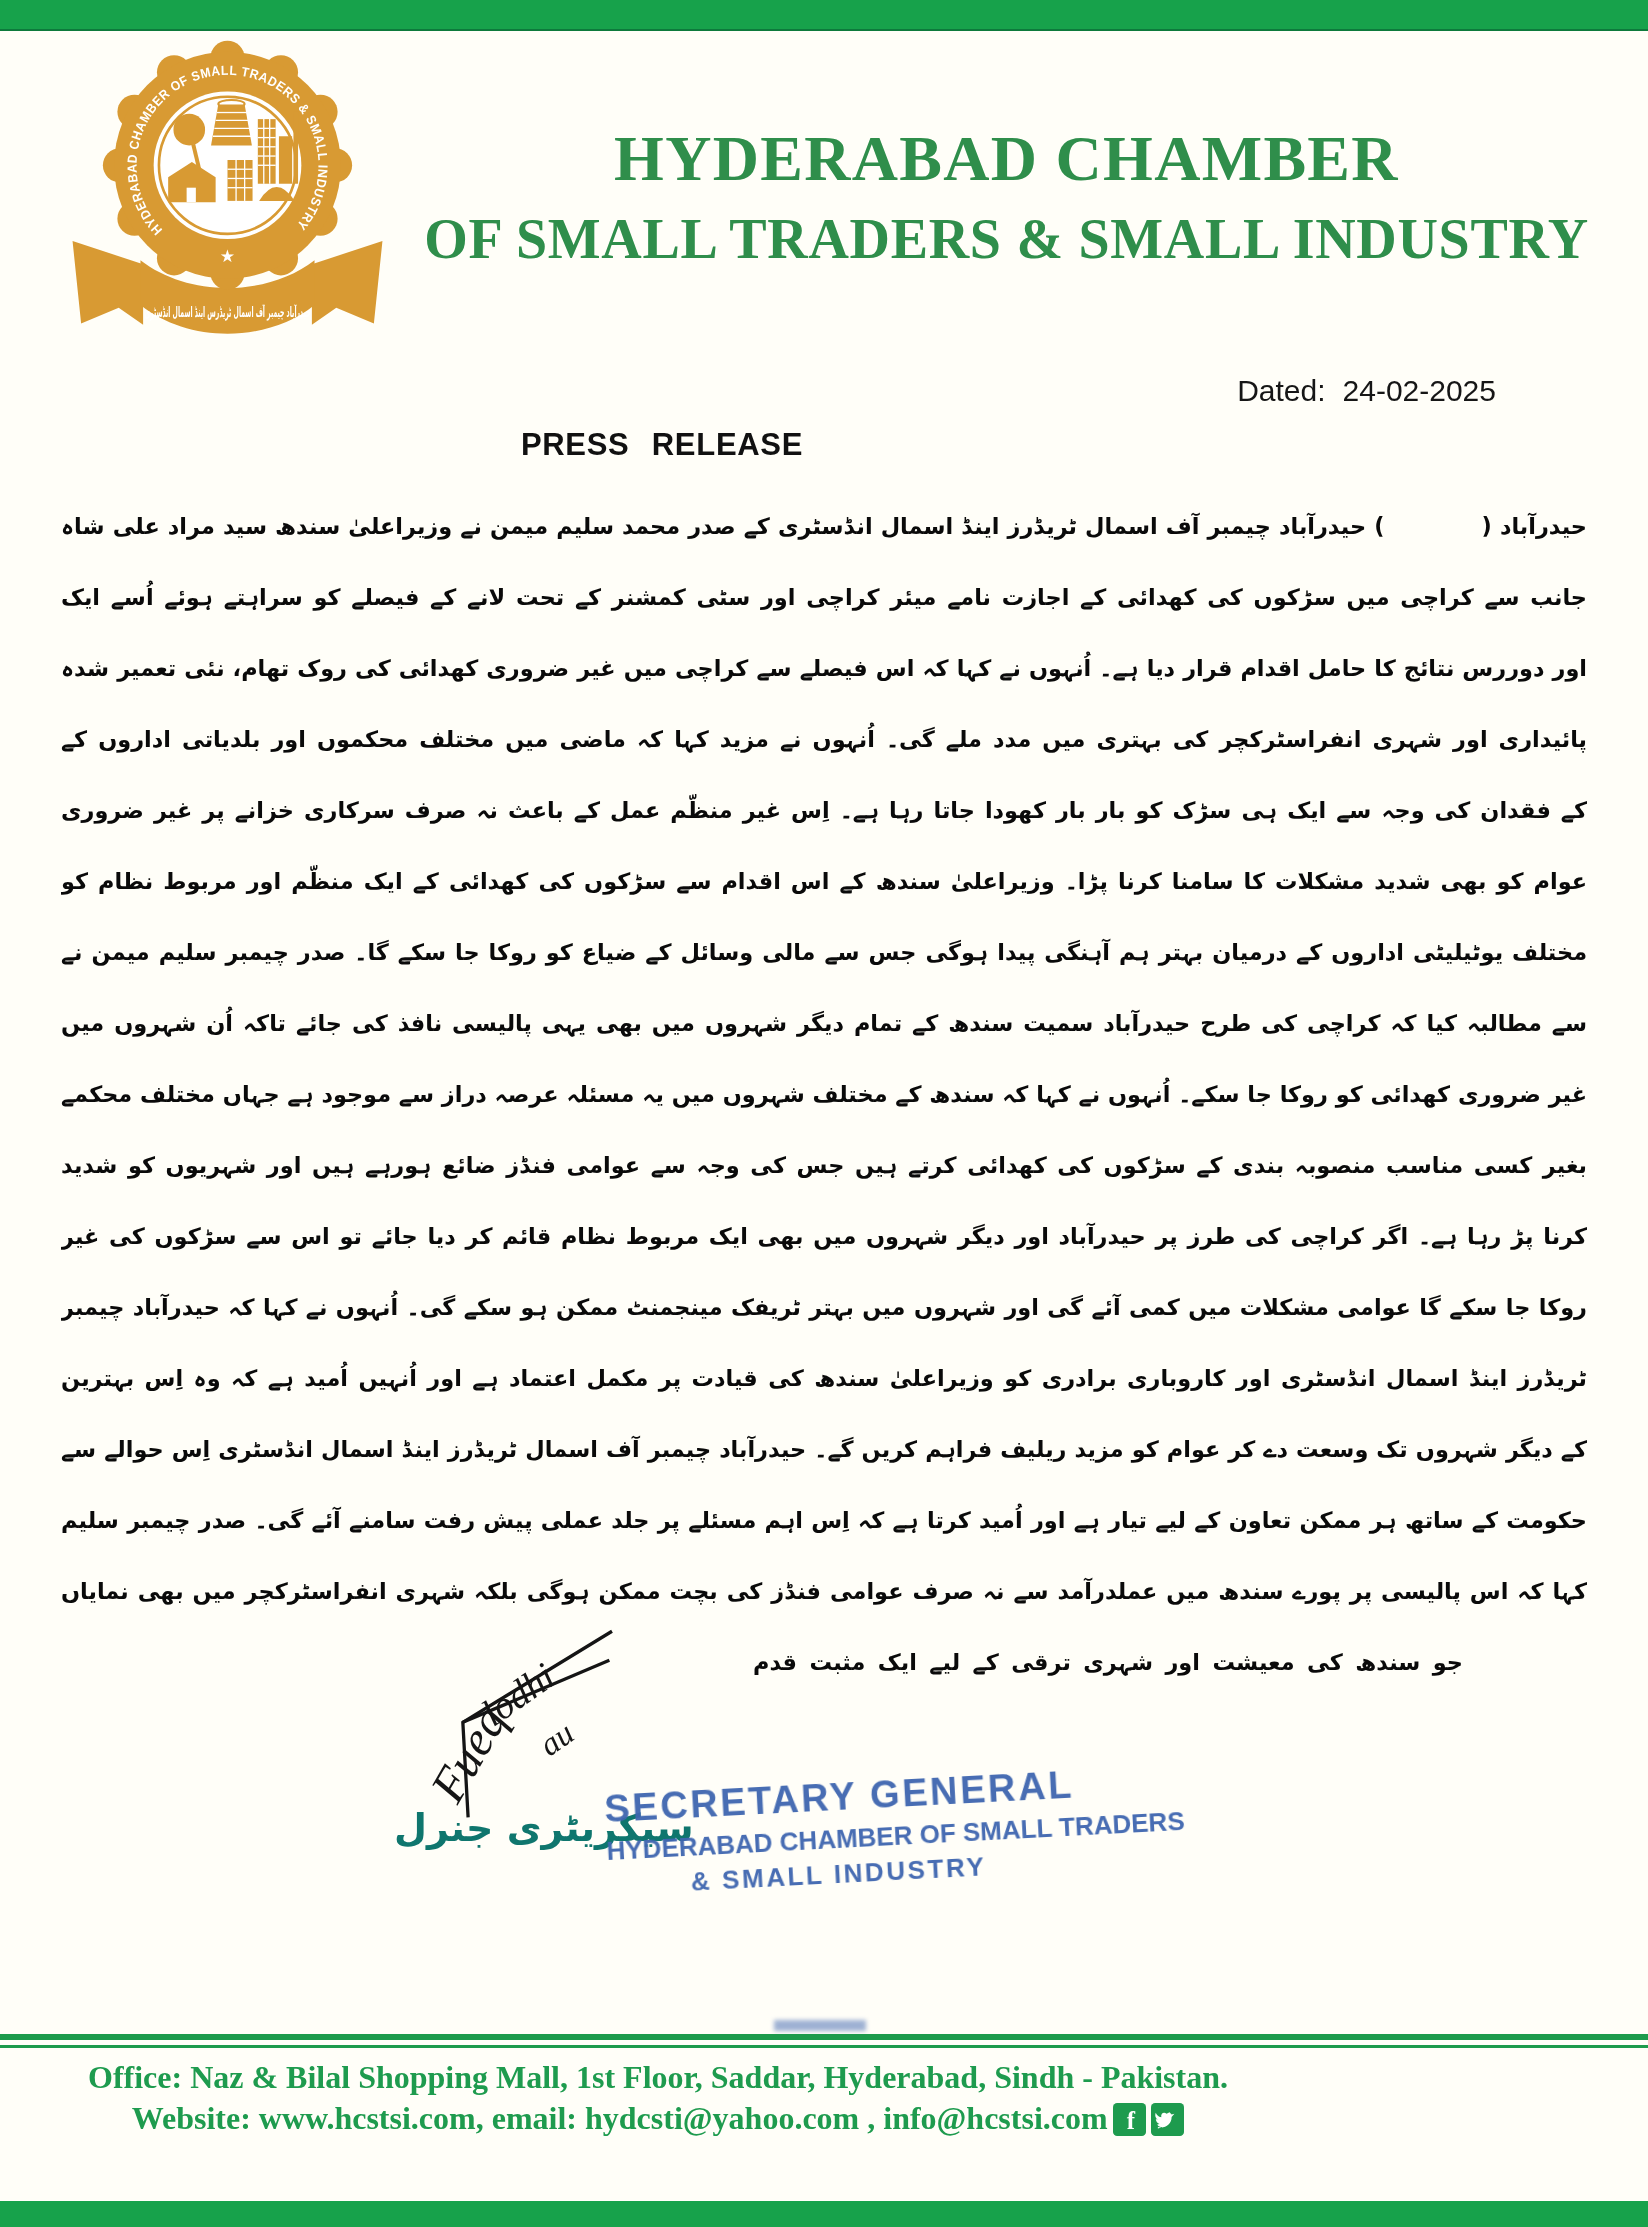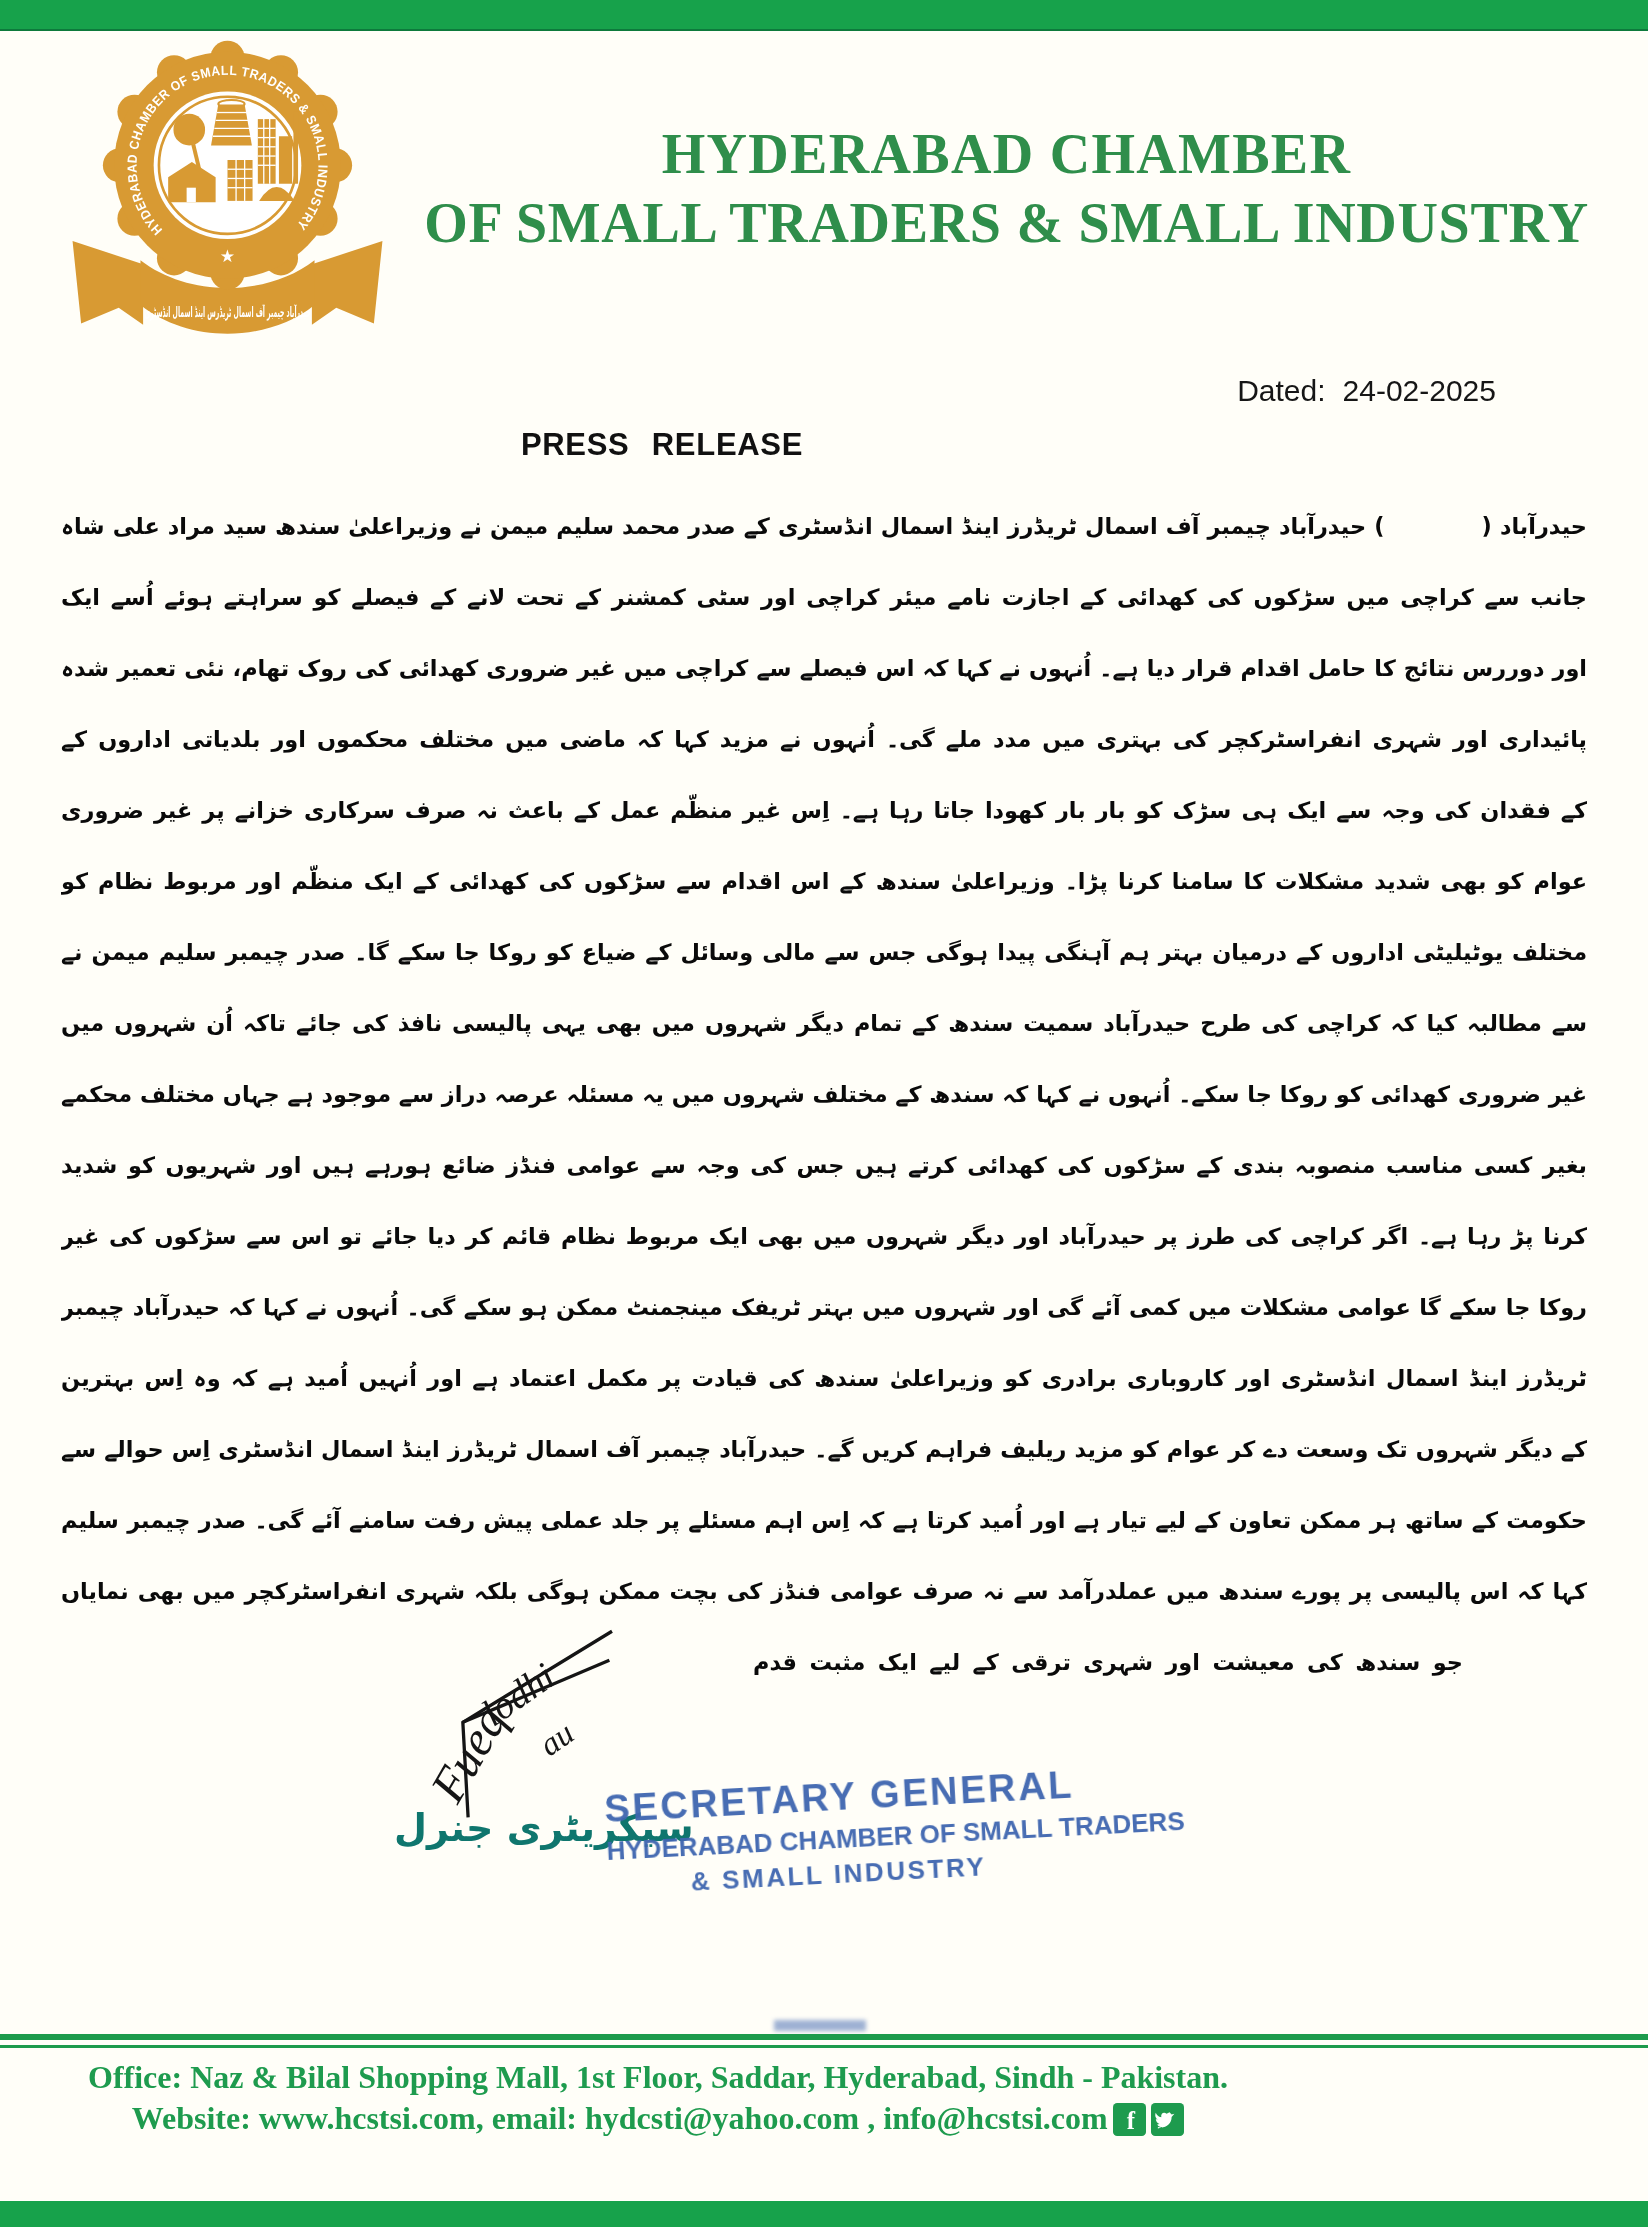--- a/index.html
+++ b/index.html
@@ -11,22 +11,22 @@
   .topbar{position:absolute;left:0;top:0;width:1648px;height:29px;background:#17a24b;border-bottom:2.6px solid #0d7a3c;}
   .bottombar{position:absolute;left:0;top:2201px;width:1648px;height:26px;background:#17a24b;}
 
   .logo-wrap{position:absolute;left:61px;top:40px;width:333px;height:300px;}
   .logo-wrap svg{width:100%;height:100%;}
 
   .title-block{
     position:absolute;left:379px;top:126px;width:1255px;text-align:center;
     color:#2f8e4b;font-family:"Liberation Serif",serif;font-weight:bold;
   }
-  .title1{font-size:56px;line-height:1.02;letter-spacing:1.3px;white-space:nowrap;}
-  .title2{font-size:56px;line-height:1.0;margin-top:12px;letter-spacing:0.7px;white-space:nowrap;}
+  .title1{font-size:64px;line-height:1.02;letter-spacing:1.3px;white-space:nowrap;}
+  .title2{font-size:56px;line-height:1.0;margin-top:20px;letter-spacing:0.7px;white-space:nowrap;}
 
   .dated{position:absolute;right:152px;top:374px;font-size:30px;color:#161616;}
   .dated .val{margin-left:17px;}
 
   .press-release{
     position:absolute;left:0;top:427px;width:1324px;text-align:center;
     font-size:31px;font-weight:bold;color:#111;letter-spacing:0.7px;word-spacing:13px;
   }
 
   .urdu-body{

